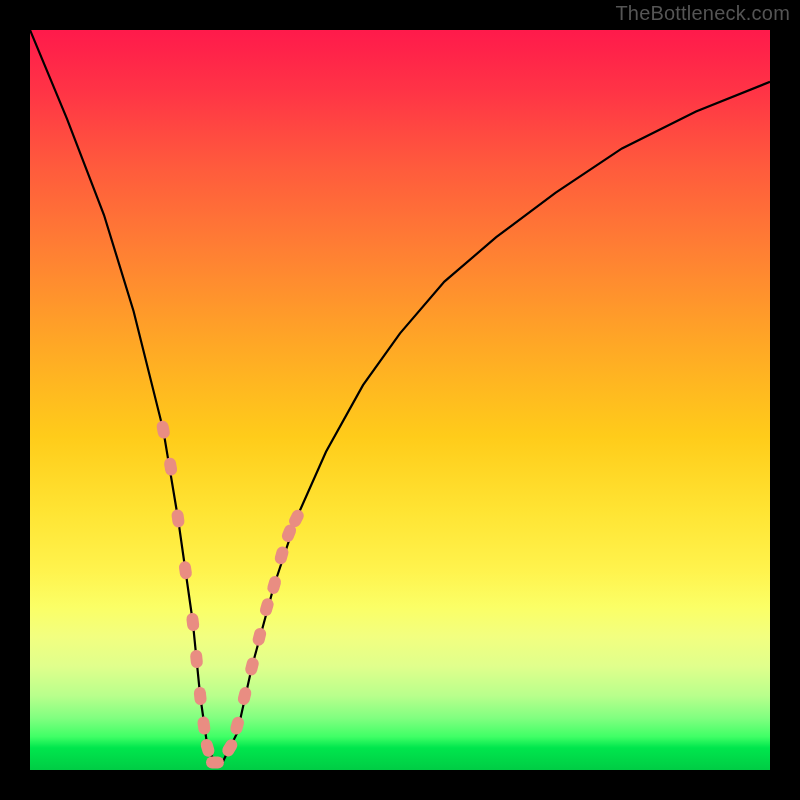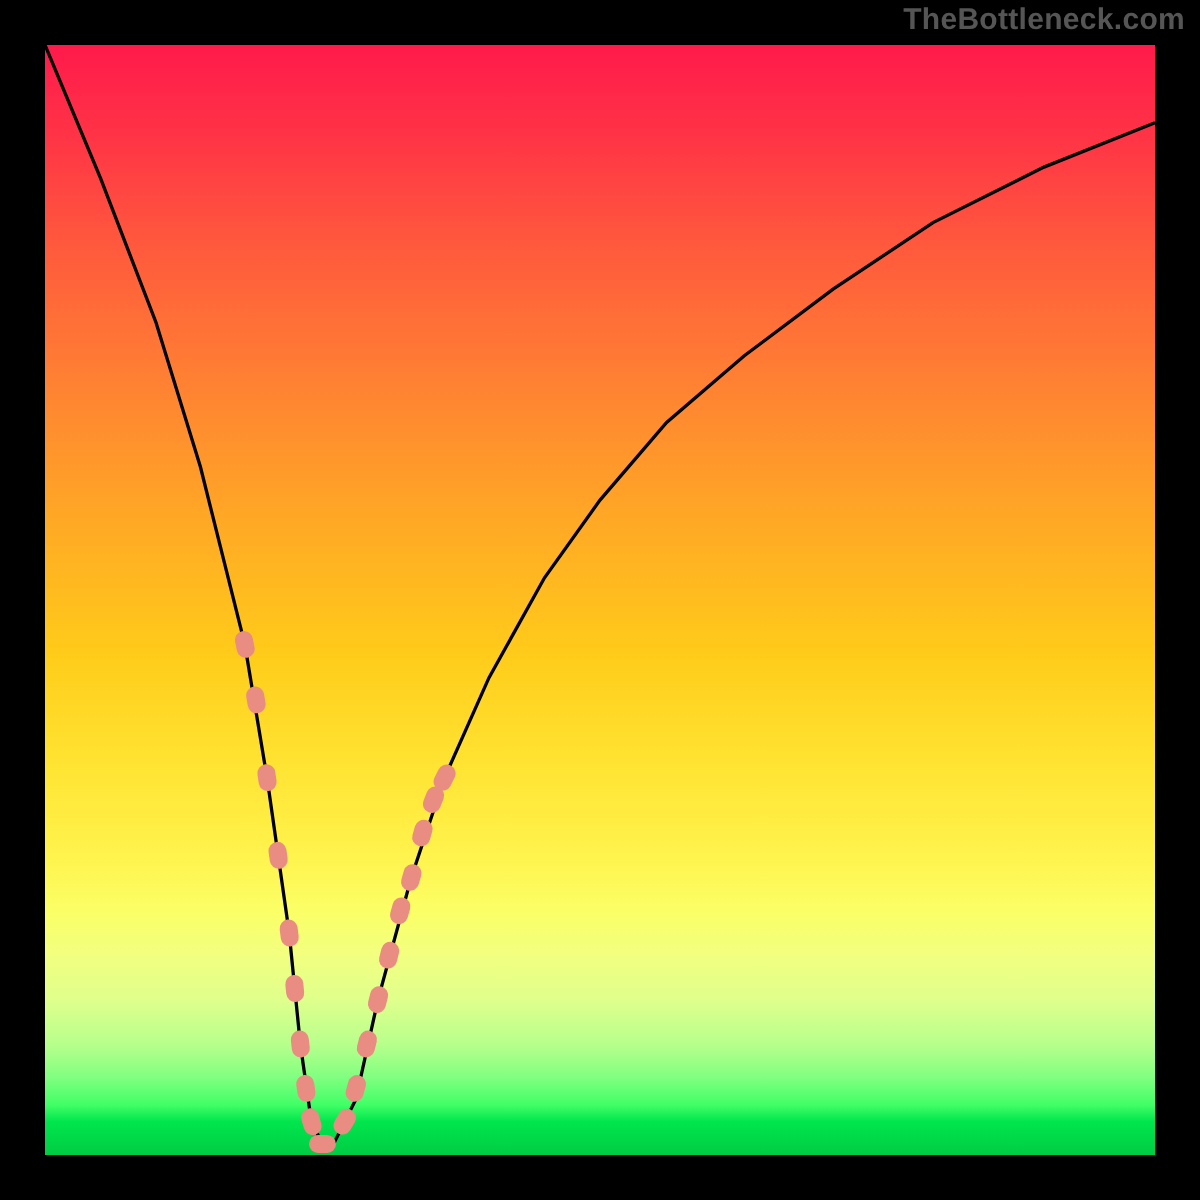--- a/index.html
+++ b/index.html
@@ -53,21 +53,21 @@
     position: absolute;
     left: 0; top: 0;
     width: 100%; height: 100%;
   }
   .watermark {
     position: absolute;
     top: 2px;
     right: 10px;
     color: #555;
     font-size: 20px;
-    font-weight: 700;
+    font-weight: 400;
     letter-spacing: 0.2px;
   }
 </style>
 </head>
 <body>
 
 <div class="outer">
   <div class="watermark">TheBottleneck.com</div>
 
   <div class="plot">

